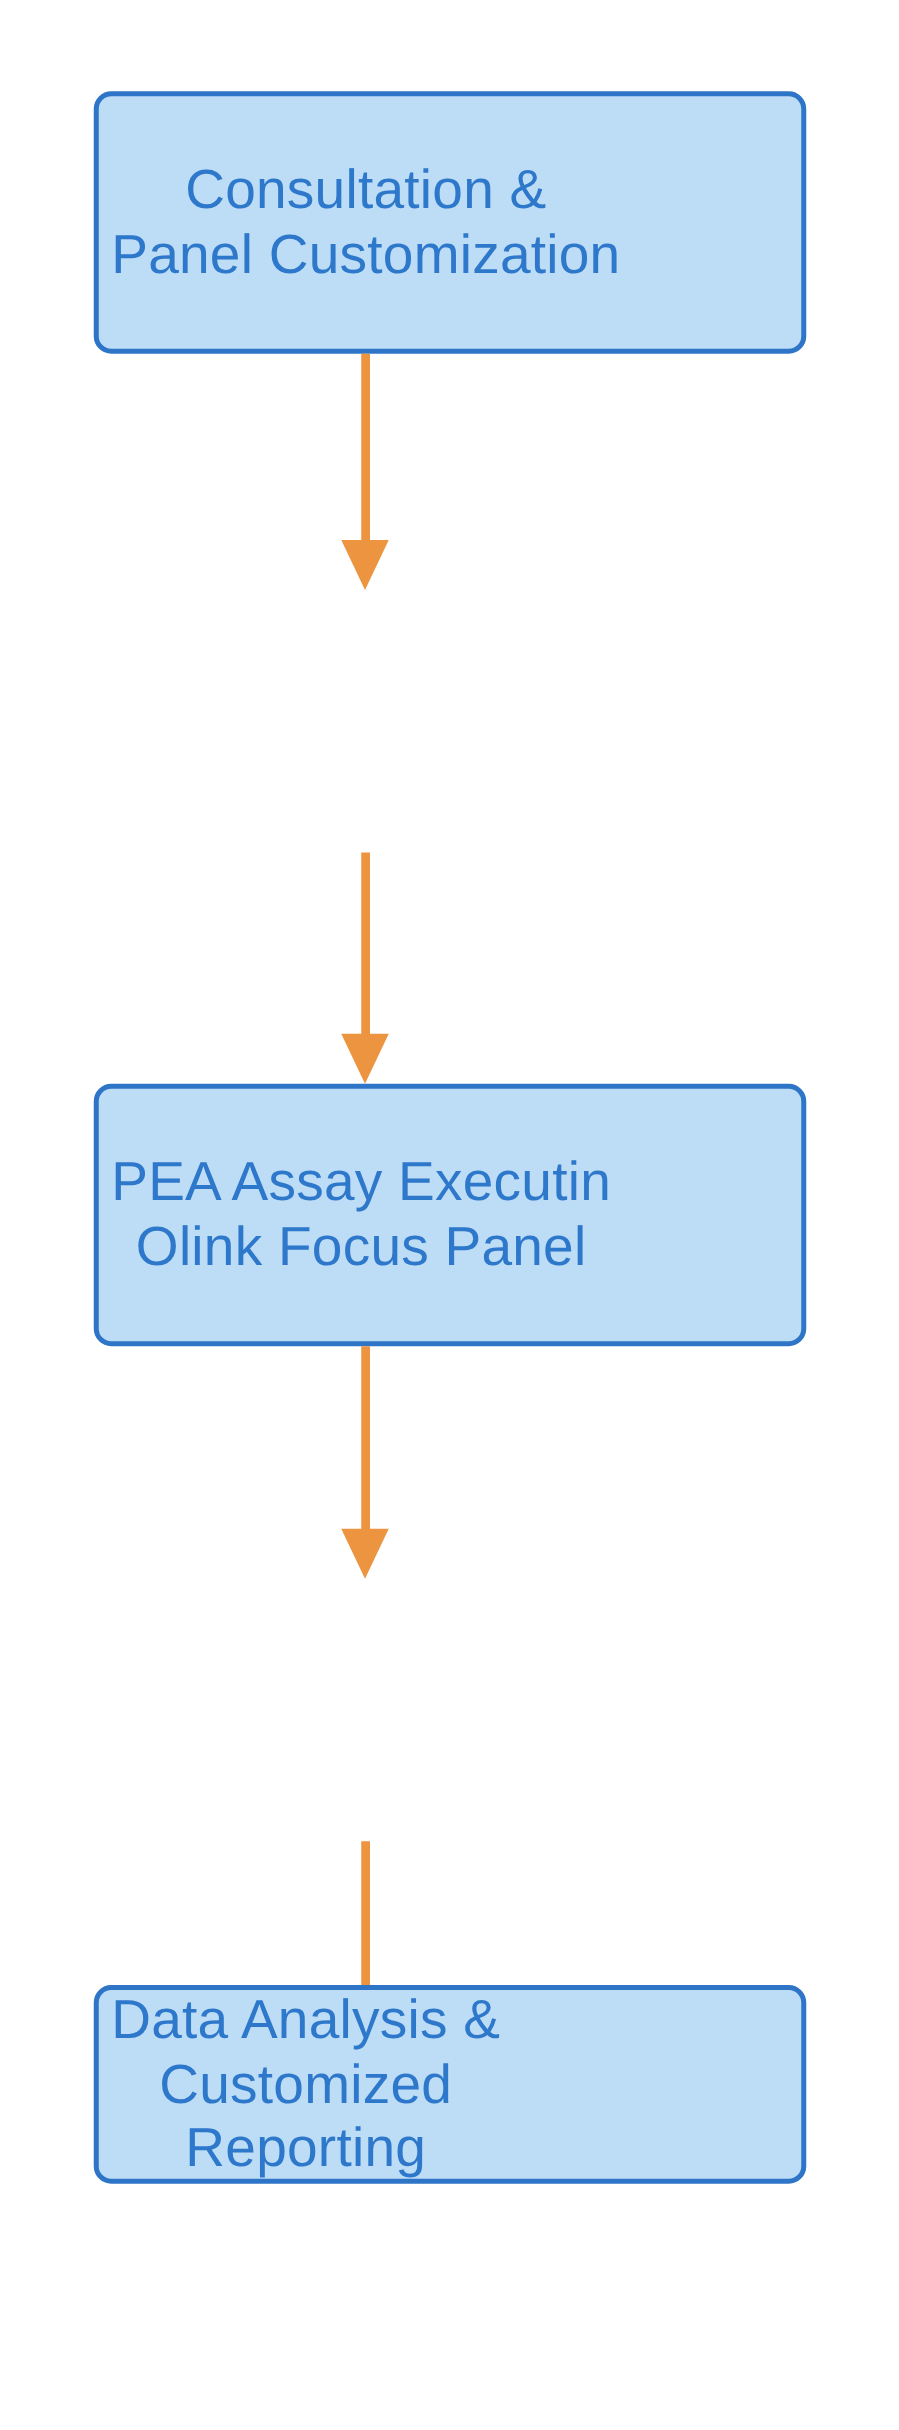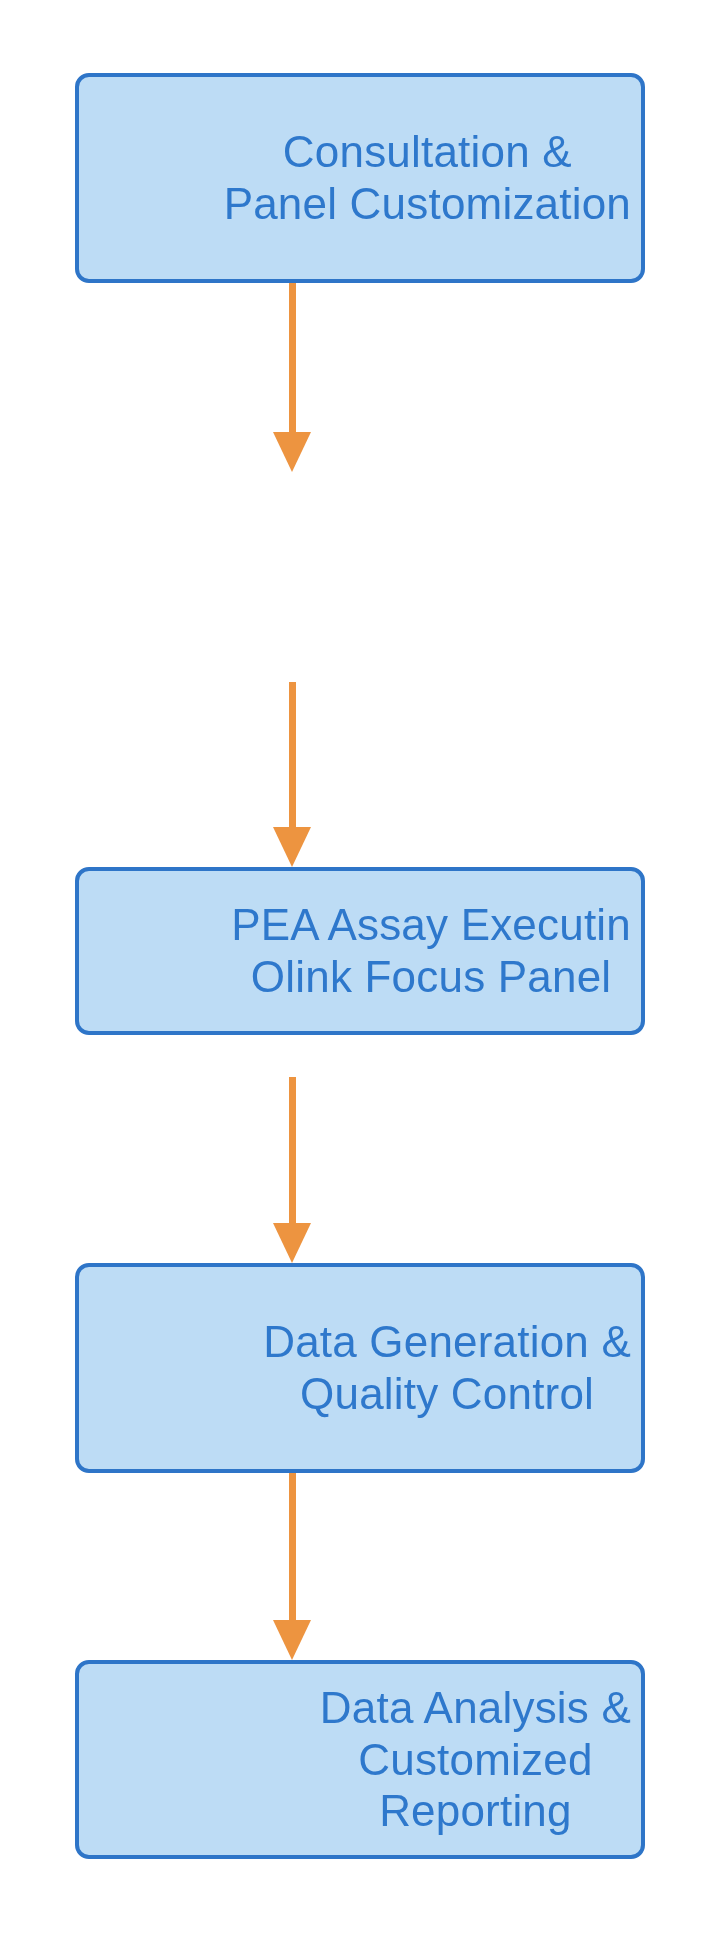--- a/index.html
+++ b/index.html
@@ -24,41 +24,41 @@
   .node {
     position: absolute;
     left: 75px;
     width: 570px;
     box-sizing: border-box;
     background: #BDDCF5;
     border: 4px solid #2E75C8;
     border-radius: 14px;
     display: flex;
     align-items: center;
-    justify-content: flex-end;
+    justify-content: flex-start;
     text-align: center;
   }
 
   .node-label {
     color: #2E78CC;
     font-family: "Liberation Sans", sans-serif;
     font-size: 44px;
     font-weight: 400;
     line-height: 1.18;
     letter-spacing: 0.2px;
     white-space: pre-line;
     padding: 0 10px;
   }
 
   
   #node-1 { top: 73px;   height: 210px; }
   #node-2 { top: 472px;  height: 210px; }
-  #node-3 { top: 867px;  height: 168px; }
+  #node-3 { top: 867px;  height: 210px; }
   #node-4 { top: 1263px; height: 210px; }
-  #node-5 { top: 1660px; height: 199px; }
+  #node-5 { top: 1588px; height: 159px; }
 
   
   .connector {
     position: absolute;
     left: 0;
     width: 719px;
     pointer-events: none;
   }
   .connector .shaft {
     position: absolute;
@@ -117,24 +117,20 @@
   <div class="node" id="node-3">
     <div class="node-label">PEA Assay Executin
 Olink Focus Panel</div>
   </div>
 
   <div class="connector" id="conn-3">
     <div class="shaft"></div>
     <div class="head"></div>
   </div>
 
-  <div class="node" id="node-4">
-    <div class="node-label">Data Generation &amp;
-Quality Control</div>
-  </div>
 
   <div class="connector" id="conn-4">
     <div class="shaft"></div>
     <div class="head"></div>
   </div>
 
   <div class="node" id="node-5">
     <div class="node-label">Data Analysis &amp;
 Customized
 Reporting</div>

